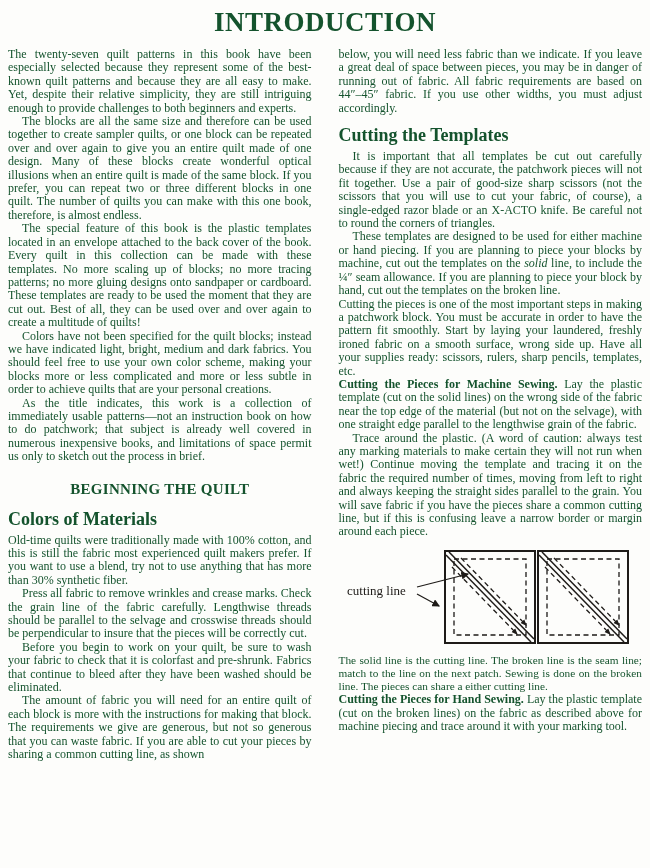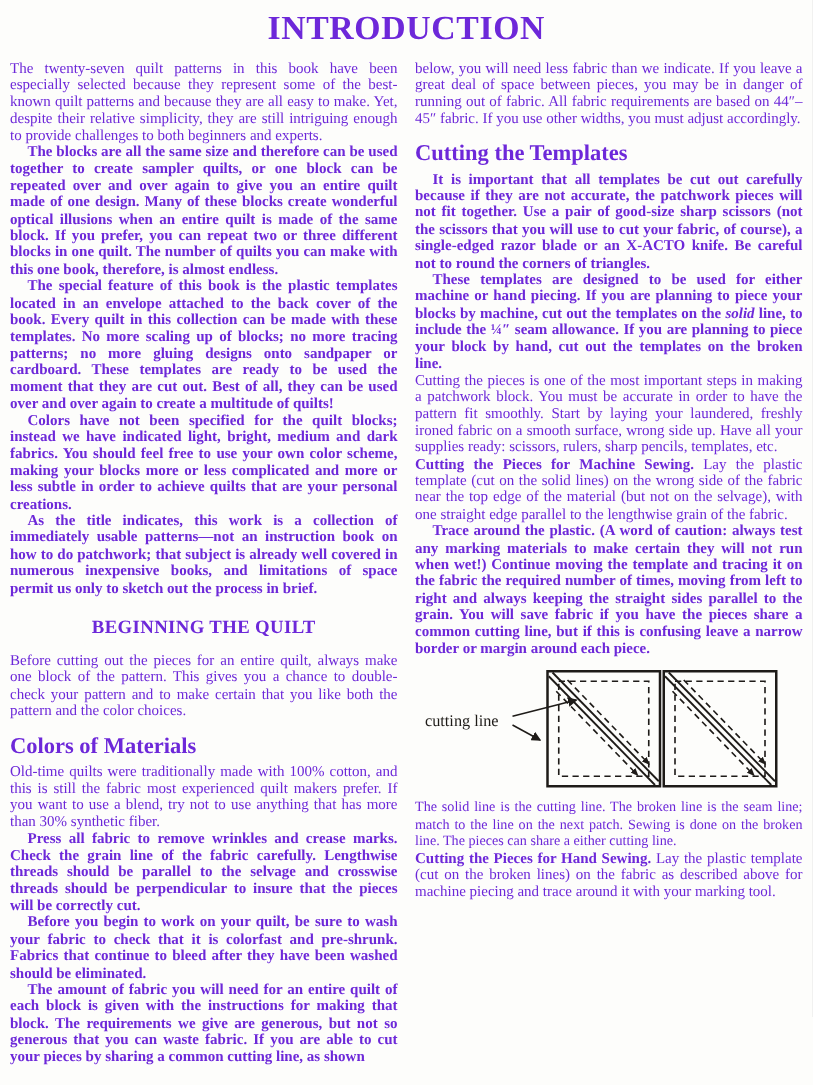--- a/index.html
+++ b/index.html
@@ -1,35 +1,35 @@
 <!DOCTYPE html>
 <html><head>
 <meta charset="utf-8">
 <style>
   html,body{margin:0;padding:0;background:#e8e8e8;}
   .page{
     width:650px;height:868px;box-sizing:border-box;
-    background:#fdfdfb;color:#6d28d9;
+    background:#fdfdfb;color:#14532d;
     padding:5px 8px 4px 8px;
     font-family:"Liberation Serif","DejaVu Serif",serif;
     overflow:hidden;position:relative;
   }
   h1.page-title{
     margin:2px 0 10px 0;text-align:center;
     font-size:27px;font-weight:bold;letter-spacing:0.5px;
     font-family:"Liberation Serif","DejaVu Serif",serif;
   }
-  .columns{display:flex;gap:14px;}
+  .columns{display:flex;gap:27px;}
   .col{flex:1 1 0;min-width:0;}
   .col p{
     margin:0;font-size:12px;line-height:13.4px;
     text-align:justify;
     -webkit-hyphens:auto;hyphens:auto;
   }
-  .col p.indent{text-indent:14px;font-weight:bold;}
+  .col p.indent{text-indent:14px;}
   .col h2{
     margin:17px 0 11px 0;text-align:center;
     font-size:15px;font-weight:bold;letter-spacing:0.3px;
   }
   .col h3{
     margin:10px 0 4px 0;font-size:18px;font-weight:bold;
   }
   .b{font-weight:bold;}
   .i{font-style:italic;}
   p.caption{
@@ -47,26 +47,25 @@
   <h1 class="page-title">INTRODUCTION</h1>
   <div class="columns">
     <div class="col">
       <div>
           <p><span>The twenty-seven quilt patterns in this book have been especially selected because they represent some of the best-known quilt patterns and because they are all easy to make. Yet, despite their relative simplicity, they are still intriguing enough to provide challenges to both beginners and experts.</span></p>
           <p class="indent"><span>The blocks are all the same size and therefore can be used together to create sampler quilts, or one block can be repeated over and over again to give you an entire quilt made of one design. Many of these blocks create wonderful optical illusions when an entire quilt is made of the same block. If you prefer, you can repeat two or three different blocks in one quilt. The number of quilts you can make with this one book, therefore, is almost endless.</span></p>
           <p class="indent"><span>The special feature of this book is the plastic templates located in an envelope attached to the back cover of the book. Every quilt in this collection can be made with these templates. No more scaling up of blocks; no more tracing patterns; no more gluing designs onto sandpaper or cardboard. These templates are ready to be used the moment that they are cut out. Best of all, they can be used over and over again to create a multitude of quilts!</span></p>
           <p class="indent"><span>Colors have not been specified for the quilt blocks; instead we have indicated light, bright, medium and dark fabrics. You should feel free to use your own color scheme, making your blocks more or less complicated and more or less subtle in order to achieve quilts that are your personal creations.</span></p>
           <p class="indent"><span>As the title indicates, this work is a collection of immediately usable patterns—not an instruction book on how to do patchwork; that subject is already well covered in numerous inexpensive books, and limitations of space permit us only to sketch out the process in brief.</span></p>
           <h2>BEGINNING THE QUILT</h2>
-          <p><span>Before cutting out the pieces for an entire quilt, always make one block of the pattern. This gives you a chance to double-check your pattern and to make certain that you like both the pattern and the color choices.</span></p>
           <h3>Colors of Materials</h3>
           <p><span>Old-time quilts were traditionally made with 100% cotton, and this is still the fabric most experienced quilt makers prefer. If you want to use a blend, try not to use anything that has more than 30% synthetic fiber.</span></p>
           <p class="indent"><span>Press all fabric to remove wrinkles and crease marks. Check the grain line of the fabric carefully. Lengthwise threads should be parallel to the selvage and crosswise threads should be perpendicular to insure that the pieces will be correctly cut.</span></p>
           <p class="indent"><span>Before you begin to work on your quilt, be sure to wash your fabric to check that it is colorfast and pre-shrunk. Fabrics that continue to bleed after they have been washed should be eliminated.</span></p>
-          <p class="indent"><span>The amount of fabric you will need for an entire quilt of each block is given with the instructions for making that block. The requirements we give are generous, but not so generous that you can waste fabric. If you are able to cut your pieces by sharing a common cutting line, as shown</span></p>
+          <p class="indent"><span>The amount of fabric you will need for an entire quilt of each block is more with the instructions for making that block. The requirements we give are generous, but not so generous that you can waste fabric. If you are able to cut your pieces by sharing a common cutting line, as shown</span></p>
         </div>
     </div>
     <div class="col">
       <div>
           <p><span>below, you will need less fabric than we indicate. If you leave a great deal of space between pieces, you may be in danger of running out of fabric. All fabric requirements are based on 44″–45″ fabric. If you use other widths, you must adjust accordingly.</span></p>
           <h3>Cutting the Templates</h3>
           <p class="indent"><span>It is important that all templates be cut out carefully because if they are not accurate, the patchwork pieces will not fit together. Use a pair of good-size sharp scissors (not the scissors that you will use to cut your fabric, of course), a single-edged razor blade or an X-ACTO knife. Be careful not to round the corners of triangles.</span></p>
           <p class="indent"><span>These templates are designed to be used for either machine or hand piecing. If you are planning to piece your blocks by machine, cut out the templates on the </span><span class="i">solid</span><span> line, to include the ¼″ seam allowance. If you are planning to piece your block by hand, cut out the templates on the broken line.</span></p>
           <p><span>Cutting the pieces is one of the most important steps in making a patchwork block. You must be accurate in order to have the pattern fit smoothly. Start by laying your laundered, freshly ironed fabric on a smooth surface, wrong side up. Have all your supplies ready: scissors, rulers, sharp pencils, templates, etc.</span></p>
           <p><span class="b">Cutting the Pieces for Machine Sewing. </span><span>Lay the plastic template (cut on the solid lines) on the wrong side of the fabric near the top edge of the material (but not on the selvage), with one straight edge parallel to the lengthwise grain of the fabric.</span></p>

